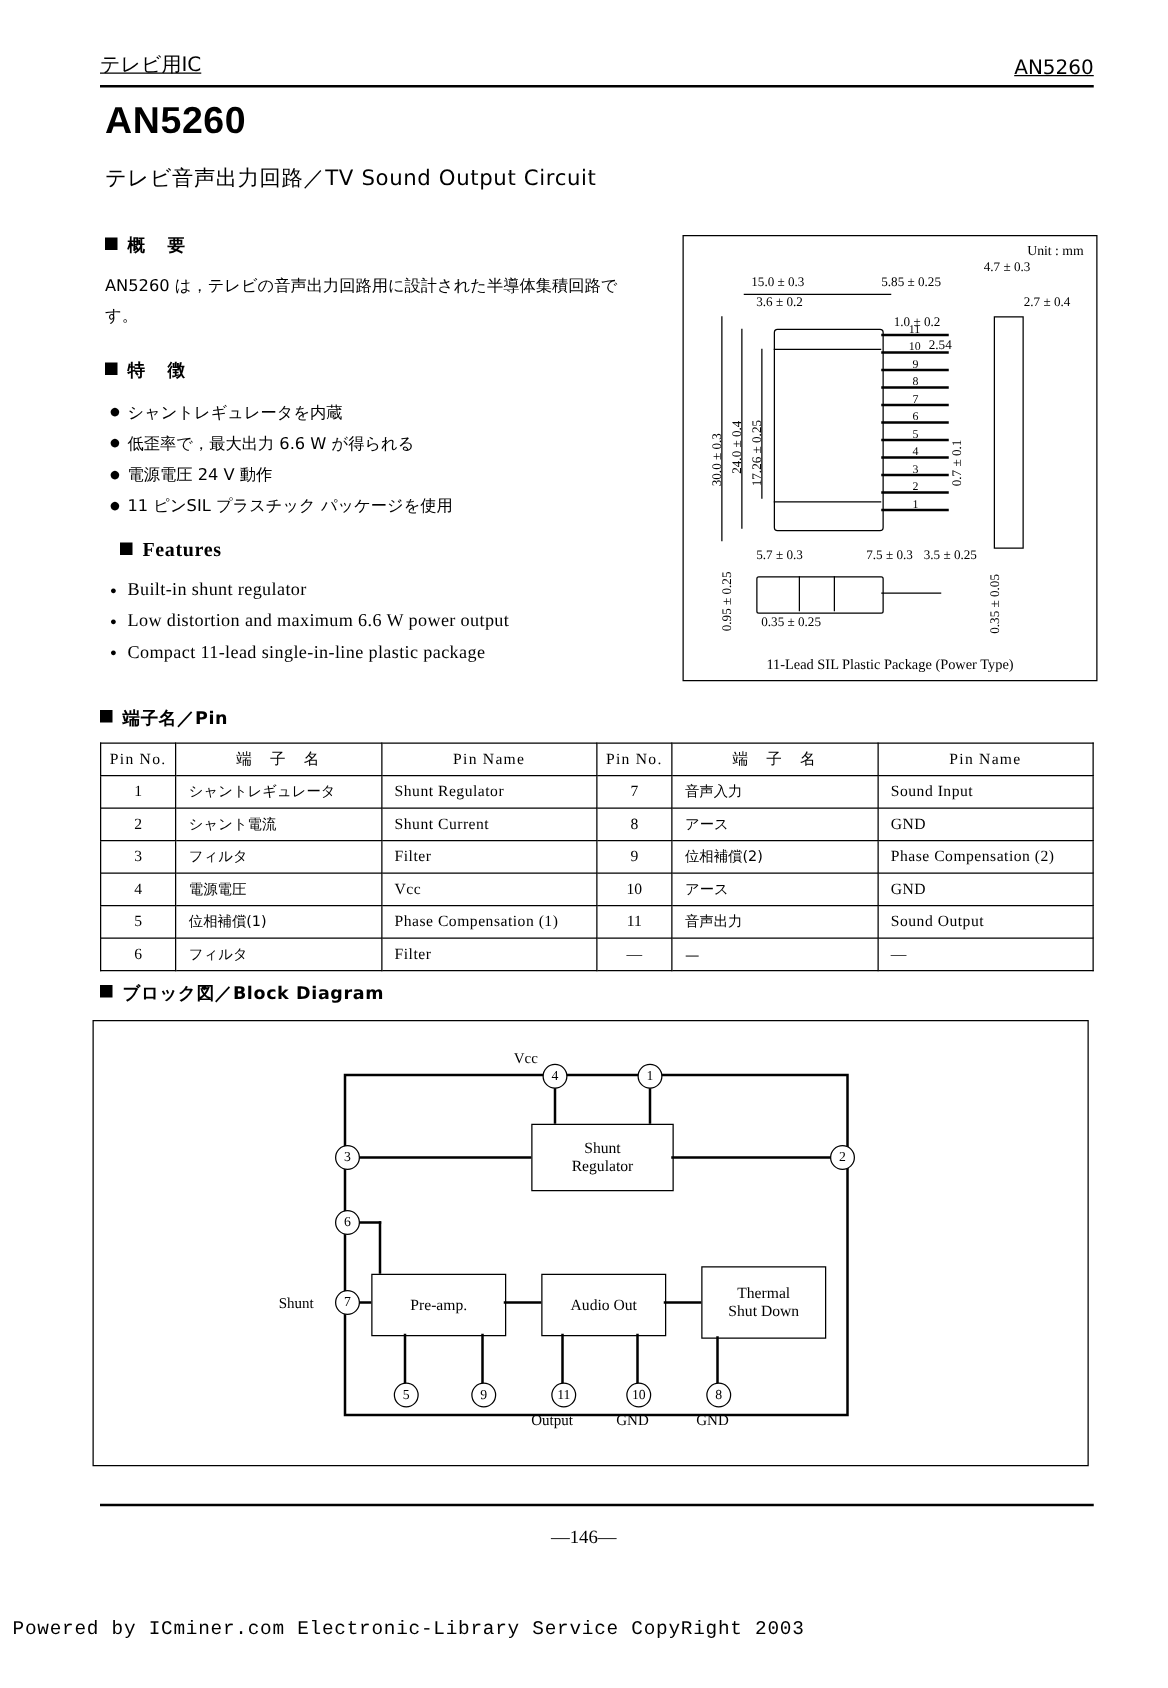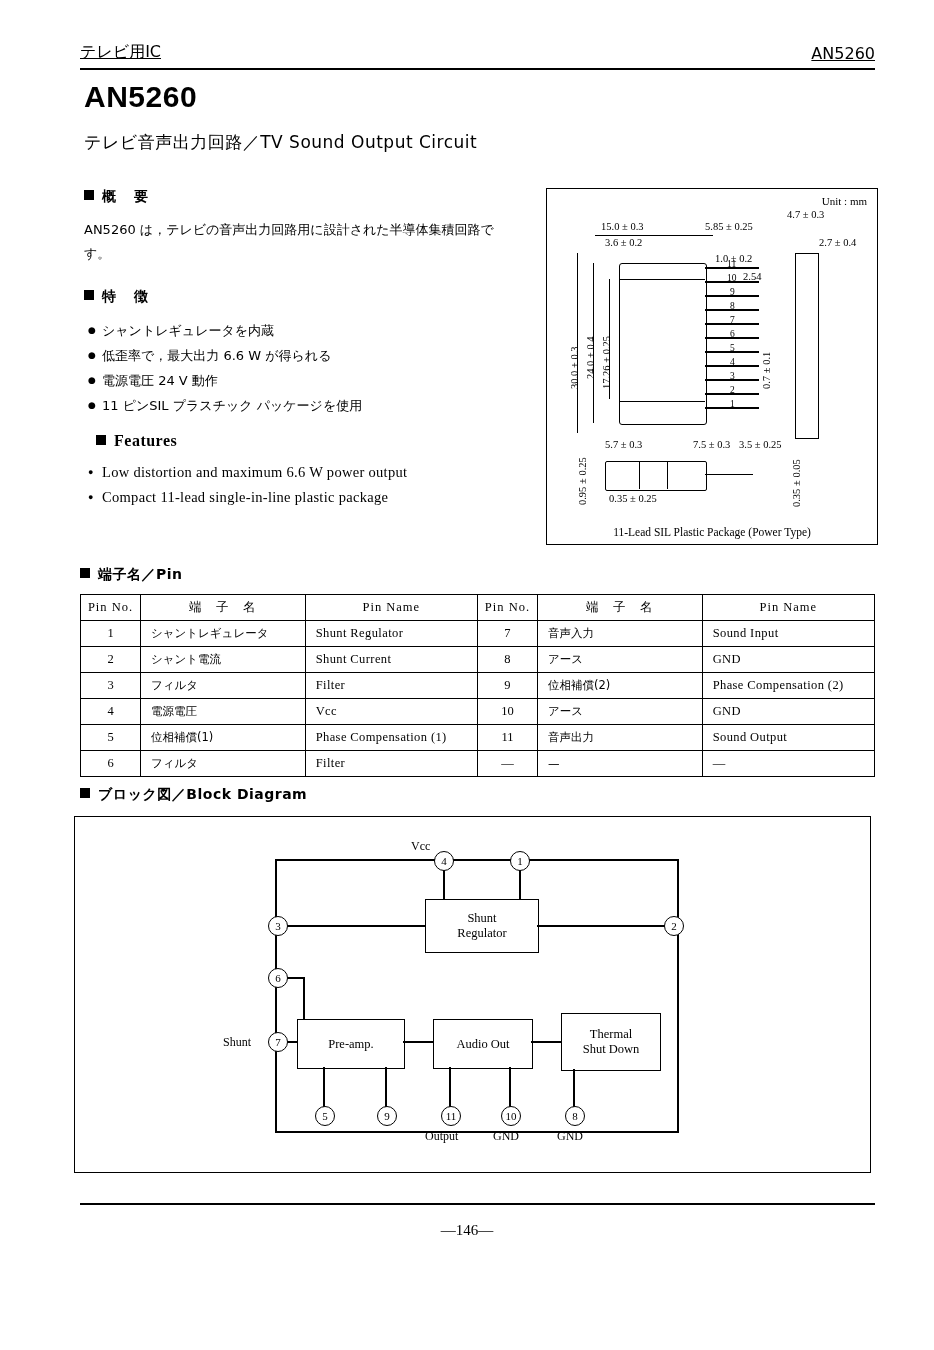--- a/index.html
+++ b/index.html
@@ -295,20 +295,21 @@
     <li>シャントレギュレータを内蔵</li>
     <li>低歪率で，最大出力 6.6 W が得られる</li>
     <li>電源電圧 24 V 動作</li>
     <li>11 ピンSIL プラスチック パッケージを使用</li>
   </ul>
 
   <div class="sec-head" style="left:96px; top:432px; letter-spacing:0.5px;">
     <span class="bullet"></span><span style="font-family:'Liberation Serif',serif; font-size:16px;">Features</span>
   </div>
   <ul class="bullet-list feat-list" style="left:88px; top:460px;">
+    <li>Built-in shunt regulator</li>
     <li>Low distortion and maximum 6.6 W power output</li>
     <li>Compact 11-lead single-in-line plastic package</li>
   </ul>
 
   <div class="pkg-box">
     <div class="pkg-unit">Unit : mm</div>
 
     <div class="dim" style="left:54px; top:32px;">15.0 ± 0.3</div>
     <div class="ln hl" style="left:48px; top:46px; width:118px;"></div>
     <div class="dim" style="left:58px; top:48px;">3.6 ± 0.2</div>
@@ -492,14 +493,15 @@
 
     <div class="bd-label" style="left:336px; top:22px;">Vcc</div>
     <div class="bd-label" style="left:148px; top:218px;">Shunt</div>
     <div class="bd-label" style="left:350px; top:312px;">Output</div>
     <div class="bd-label" style="left:418px; top:312px;">GND</div>
     <div class="bd-label" style="left:482px; top:312px;">GND</div>
   </div>
 
   <div class="foot-rule"></div>
   <div class="page-no">—146—</div>
+  <div class="powered">Powered by ICminer.com Electronic-Library Service CopyRight 2003</div>
 
 </div>
 
 </body></html>

